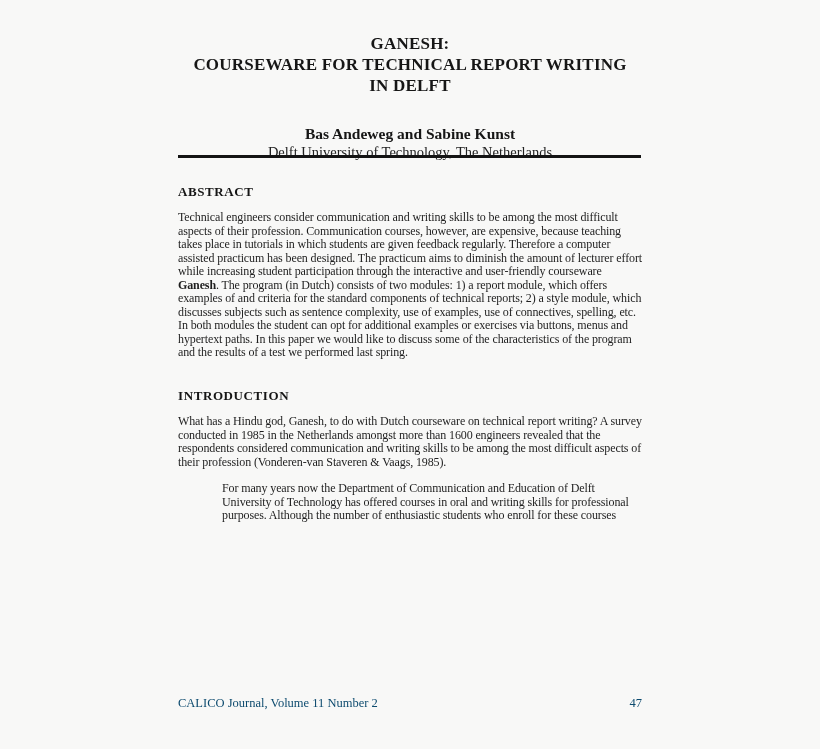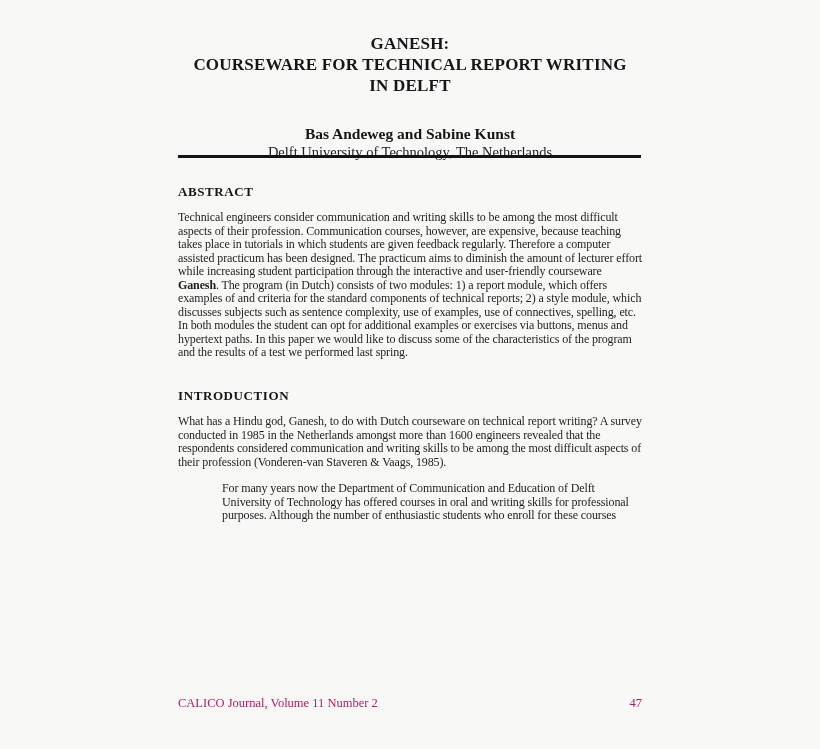--- a/index.html
+++ b/index.html
@@ -84,21 +84,21 @@
   .footer {
     position: absolute;
     top: 696px;
     left: 178px;
     width: 464px;
     display: flex;
     justify-content: space-between;
     align-items: baseline;
     font-size: 12.5px;
     line-height: 15px;
-    color: #be185d;
+    color: #0c4a6e;
   }
 </style>
 </head>
 <body>
 
 <div class="page">
 
   <header class="title-block">
     <h1 class="title">
       <span class="title-line">GANESH:</span>

